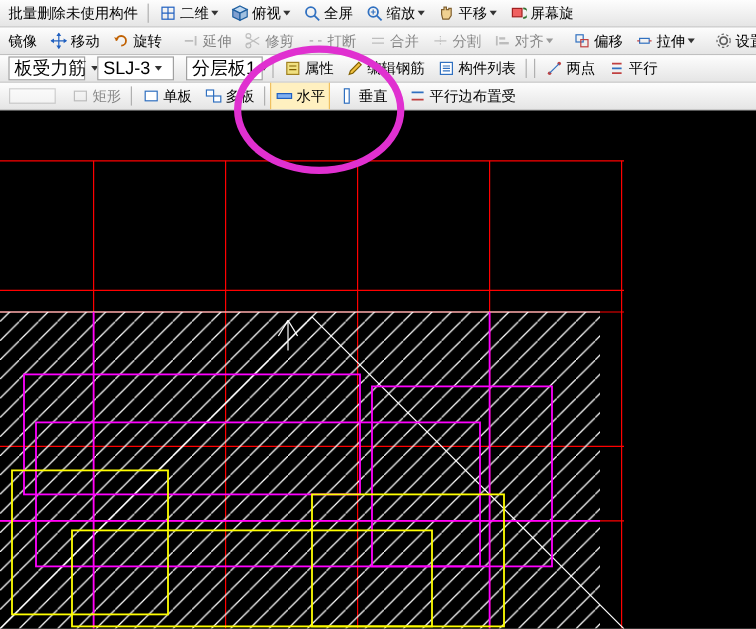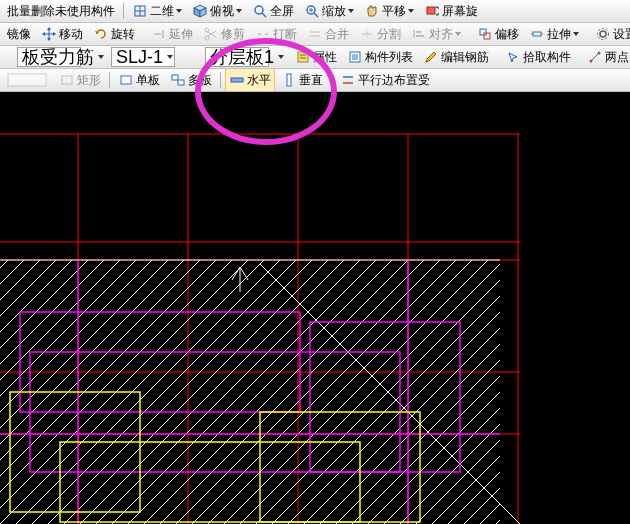--- a/index.html
+++ b/index.html
@@ -1,21 +1,21 @@
 <!DOCTYPE html>
 <html><head>
 <meta charset="utf-8">
 <style>
 html,body{margin:0;padding:0;font-family:"Microsoft YaHei",SimSun,sans-serif;font-size:12px;background:#f0f0f0;overflow:hidden;width:630px;height:524px}
 .toolbar{display:flex;align-items:center;height:22px;background:linear-gradient(#fdfdfd,#e5e5e5);border-bottom:1px solid #c0c0c0;padding:0 2px;white-space:nowrap;overflow:hidden}
 .btn{display:inline-flex;align-items:center;height:20px;padding:16px 3px;margin:0 1px;cursor:pointer;border:1px solid transparent;border-radius:2px}
 .btn.disabled{opacity:.45;cursor:default}
 .sep{width:1px;height:16px;background:#b0b0b0;margin:0 3px;display:inline-block}
 .ico{width:16px;height:16px;margin-right:2px;display:inline-flex;align-items:center;justify-content:center}
-.dd{display:inline-flex;align-items:center;height:18px;border:1px solid #a0a0a0;background:#fff;padding:0 2px 0 4px;margin:0 15px;font-size:18px}
+.dd{display:inline-flex;align-items:center;height:18px;border:1px solid #a0a0a0;background:#fff;padding:0 2px 0 4px;margin:0 5px;font-size:15px}
 .dd .arr{width:0;height:0;border-left:3px solid transparent;border-right:3px solid transparent;border-top:4px solid #333;margin-left:4px}
 .tri{width:0;height:0;border-left:3px solid transparent;border-right:3px solid transparent;border-top:4px solid #333;margin-left:2px;display:inline-block}
 .canvas{position:absolute;top:92px;left:0;right:0;bottom:0;background:#000;overflow:hidden}
 .highlight{position:absolute;width:130px;height:95px;border:6px solid #e030d0;border-radius:50%;left:195px;top:38px;z-index:50;pointer-events:none}
 svg line{vector-effect:non-scaling-stroke}
 </style>
 </head>
 <body>
 
 <div class="toolbar">
@@ -203,66 +203,58 @@
       <span>设置</span>
     </span>
 </div>
 
 <div class="toolbar">
  <span class="dd" style="width:56px">
       <span>板受力筋</span>
       <span class="arr"></span>
     </span>
  <span class="dd" style="width:56px">
-      <span>SLJ-1</span>
+      <span>SLJ-3</span>
       <span class="arr"></span>
     </span>
  <span class="dd" style="width:56px">
       <span>分层板1</span>
       <span class="arr"></span>
     </span>
  <span class="sep"></span>
  <span class="btn">
       <span class="ico">
         <svg width="14" height="14">
           <rect x="2" y="2" width="10" height="10" fill="#f0e080" stroke="#a08020"></rect>
           <line x1="4" y1="5" x2="10" y2="5" stroke="#806000"></line>
           <line x1="4" y1="8" x2="10" y2="8" stroke="#806000"></line>
         </svg>
       </span>
       <span>属性</span>
+    </span>
+ <span class="btn">
+      <span class="ico">
+        <svg width="14" height="14">
+          <path d="M2 12 L3 9 L10 2 L12 4 L5 11 Z" fill="#f0c040" stroke="#806000"></path>
+        </svg>
+      </span>
+      <span>编辑钢筋</span>
     </span>
  <span class="btn">
       <span class="ico">
         <svg width="14" height="14">
           <rect x="2" y="2" width="10" height="10" fill="#fff" stroke="#3070c0"></rect>
           <line x1="4" y1="5" x2="10" y2="5" stroke="#3070c0"></line>
           <line x1="4" y1="7" x2="10" y2="7" stroke="#3070c0"></line>
           <line x1="4" y1="9" x2="10" y2="9" stroke="#3070c0"></line>
         </svg>
       </span>
       <span>构件列表</span>
     </span>
- <span class="btn">
-      <span class="ico">
-        <svg width="14" height="14">
-          <path d="M2 12 L3 9 L10 2 L12 4 L5 11 Z" fill="#f0c040" stroke="#806000"></path>
-        </svg>
-      </span>
-      <span>编辑钢筋</span>
-    </span>
- <span class="sep"></span>
- <span class="btn">
-      <span class="ico">
-        <svg width="14" height="14">
-          <path d="M3 3 L11 7 L7 8 L6 12 Z" fill="#fff" stroke="#2060c0"></path>
-        </svg>
-      </span>
-      <span>拾取构件</span>
-    </span>
+ <span class="sep"></span>
  <span class="sep"></span>
  <span class="btn">
       <span class="ico">
         <svg width="14" height="14">
           <circle cx="3" cy="11" r="1.5" fill="#c04040"></circle>
           <circle cx="11" cy="3" r="1.5" fill="#c04040"></circle>
           <line x1="3" y1="11" x2="11" y2="3" stroke="#3070c0"></line>
         </svg>
       </span>
       <span>两点</span>

